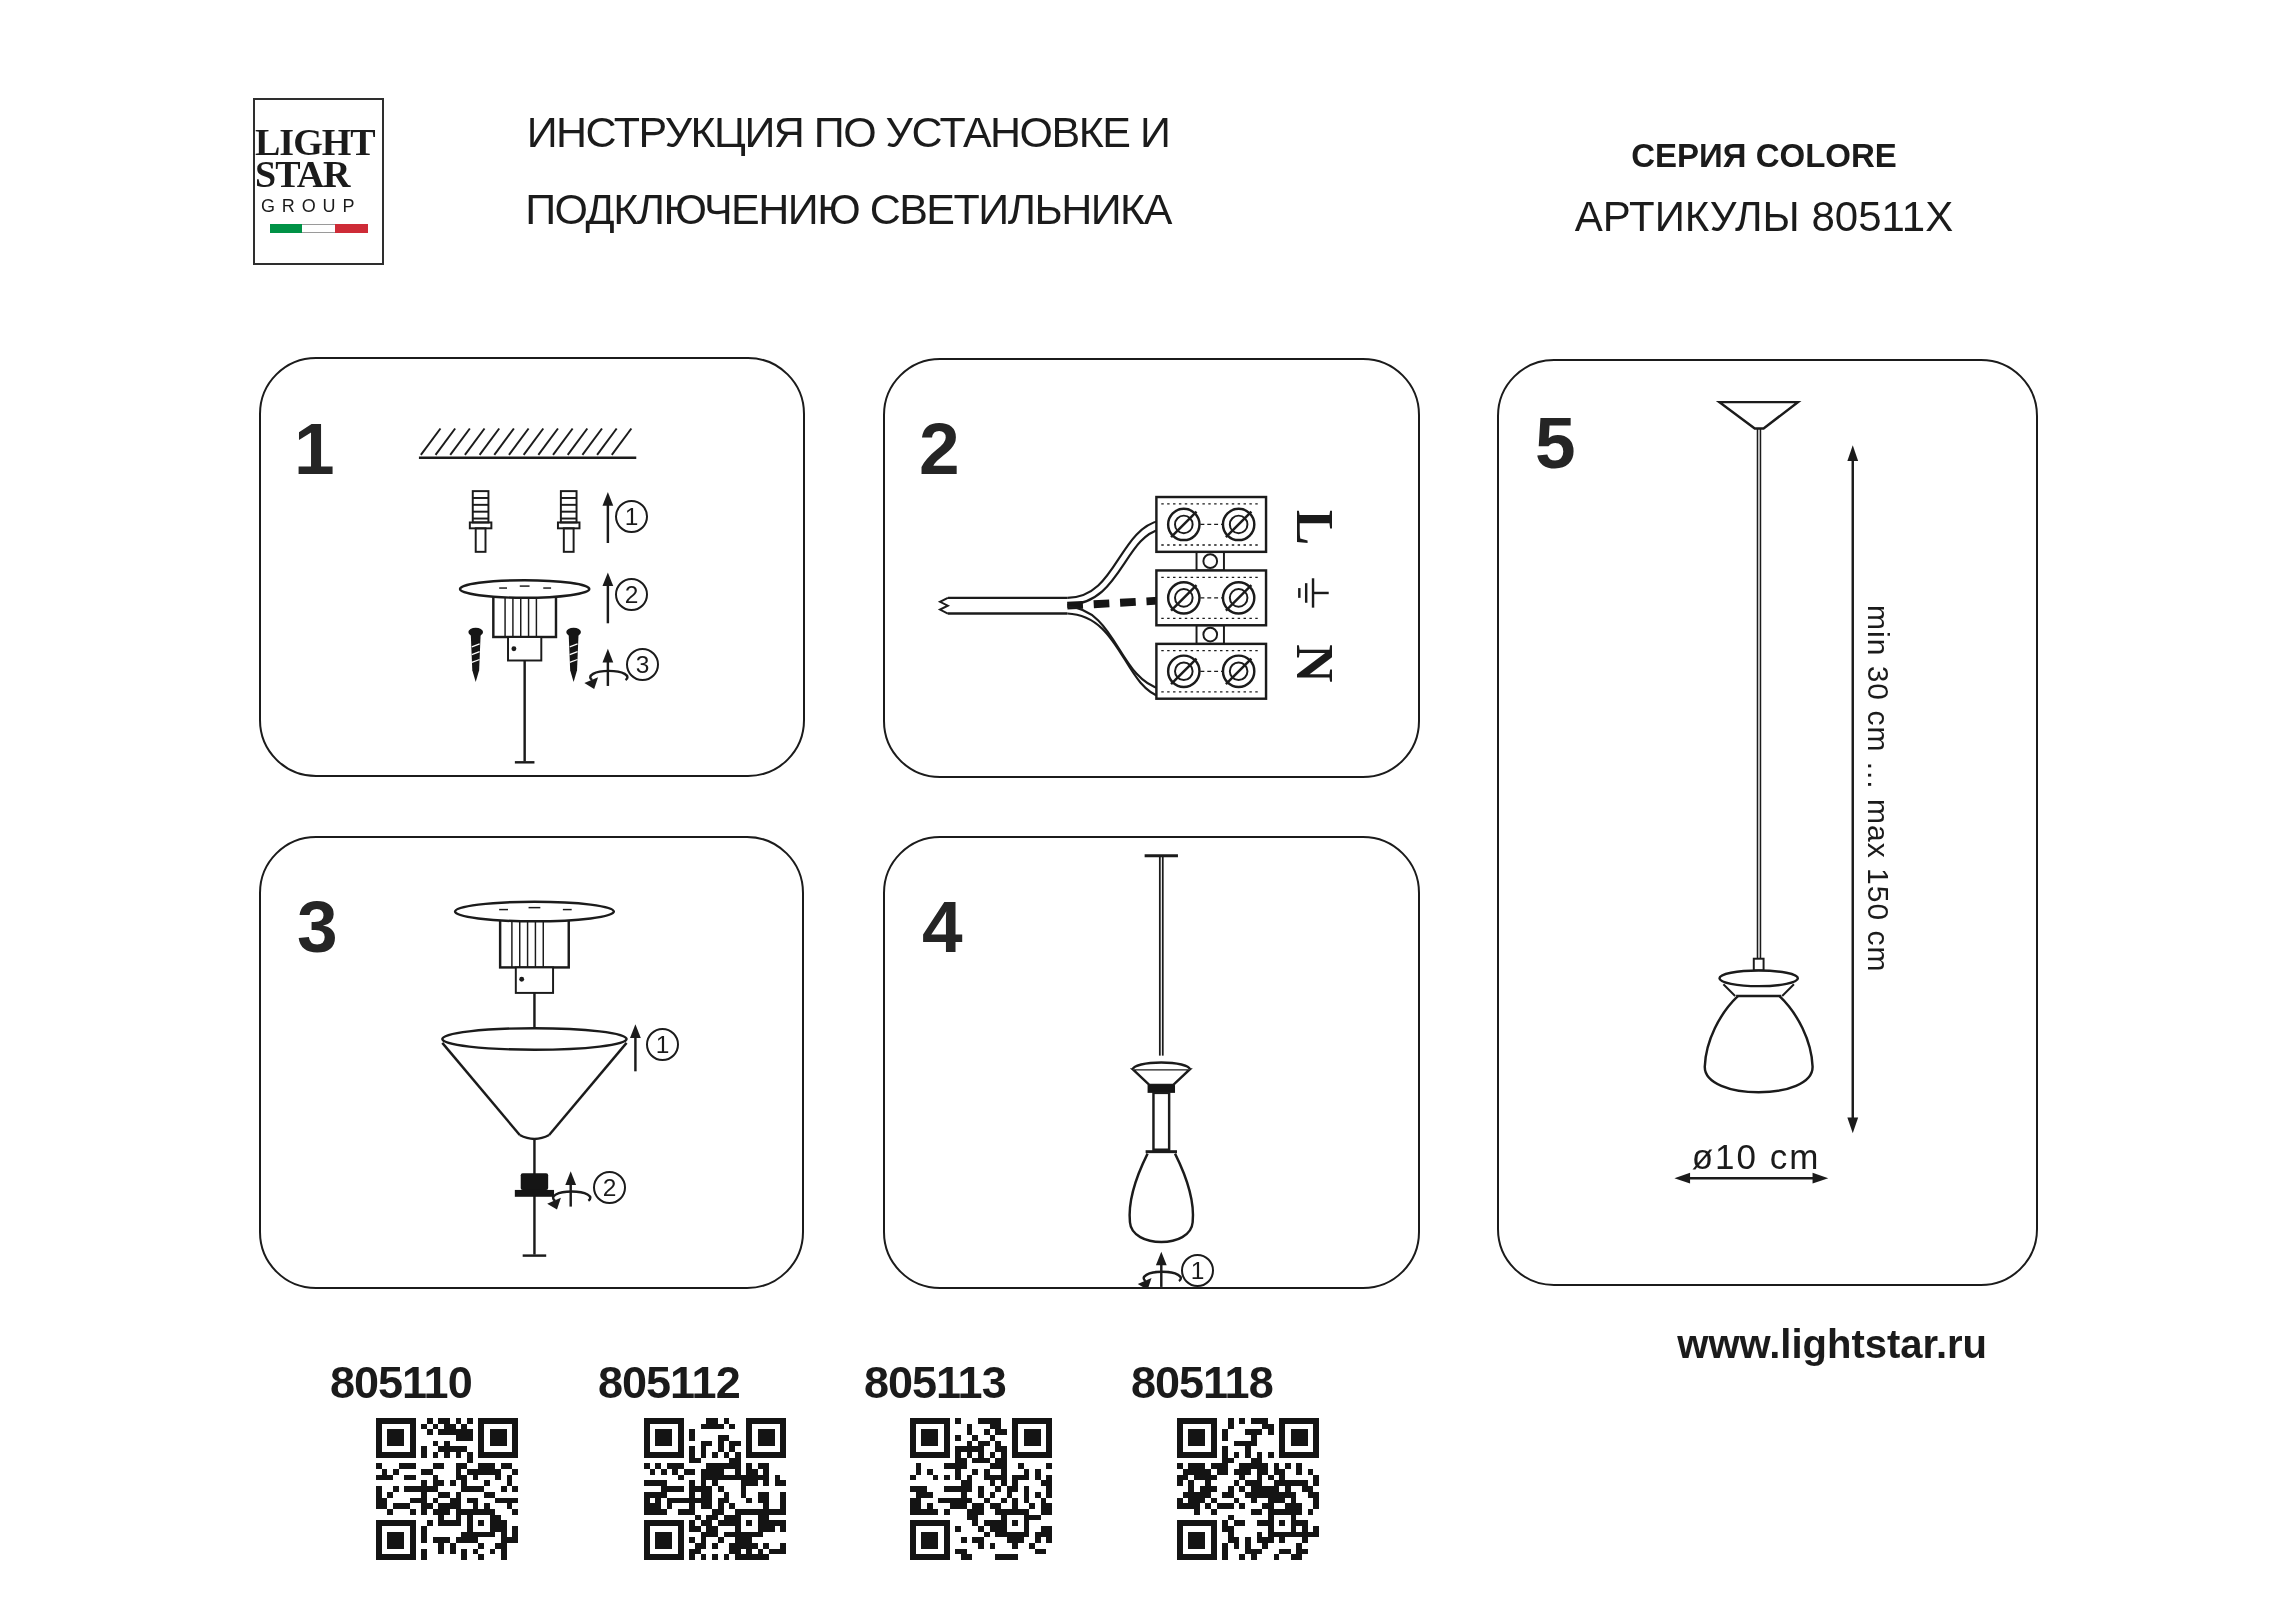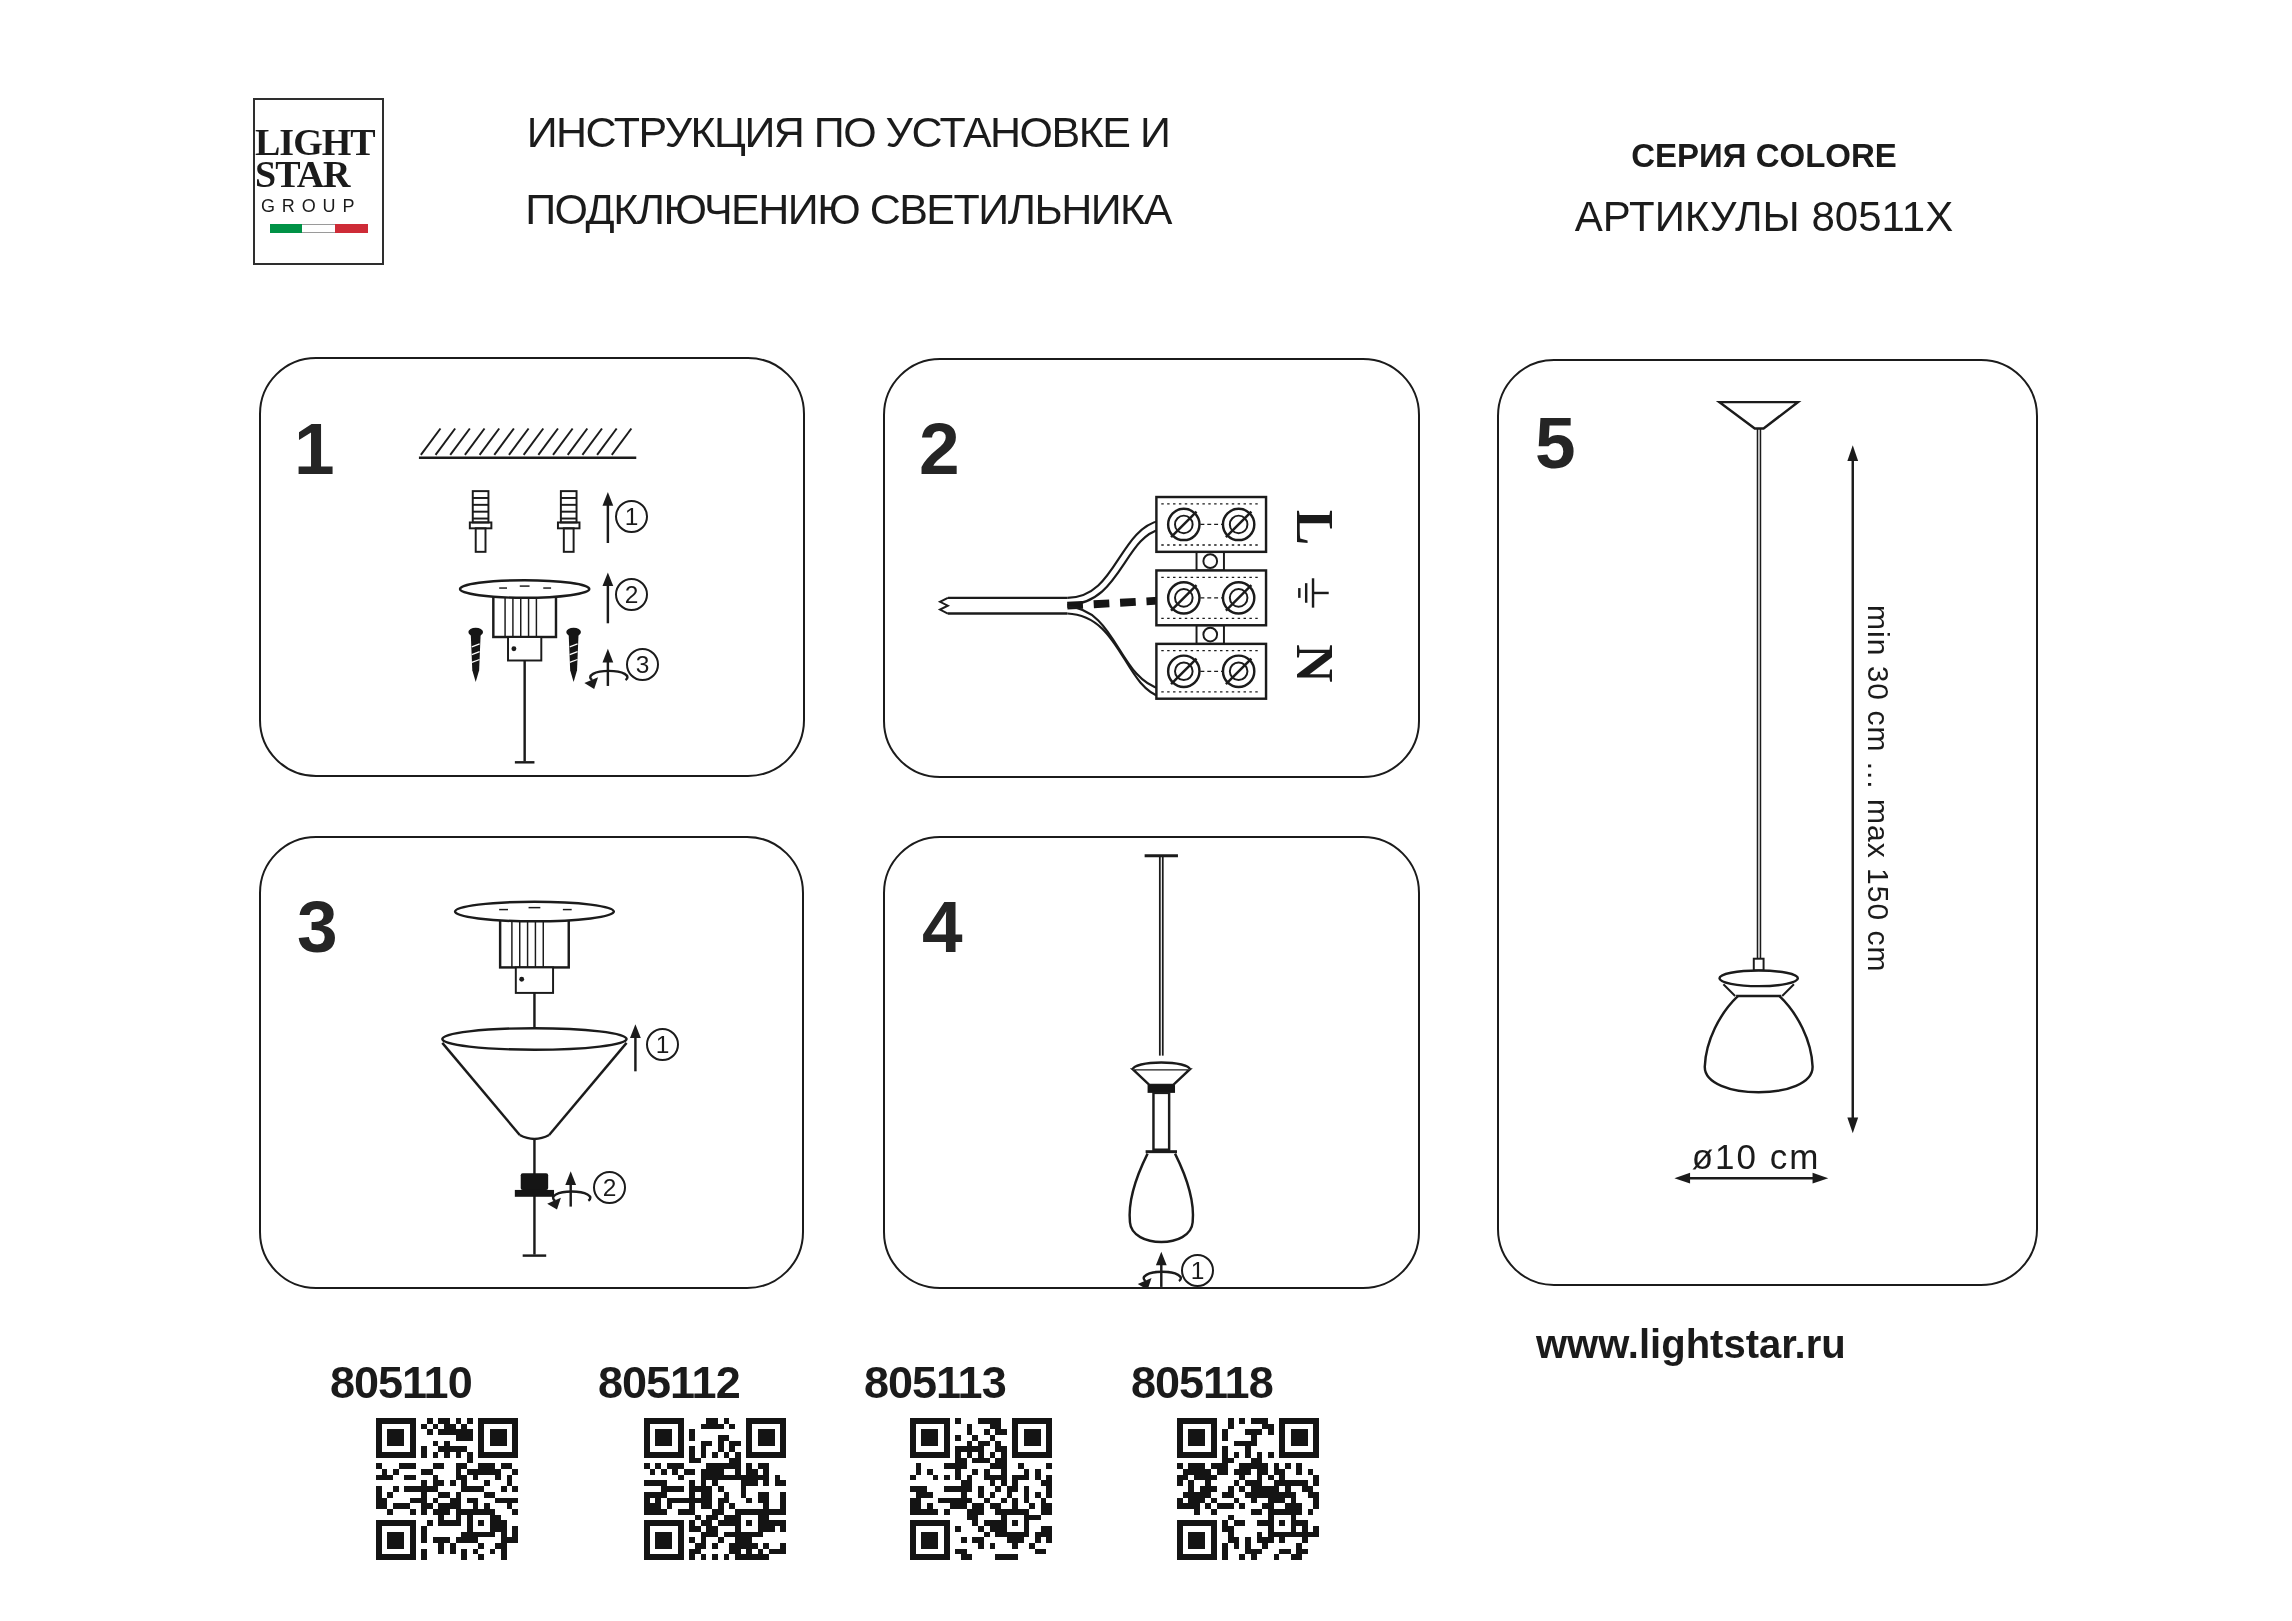--- a/index.html
+++ b/index.html
@@ -40,21 +40,21 @@
   
   .vdim{position:absolute;left:1861px;top:544px;height:490px;writing-mode:vertical-rl;
         text-align:center;font-size:30px;letter-spacing:1px}
   .hdim{position:absolute;left:1653px;top:1137px;width:206px;text-align:center;
         font-size:35px;letter-spacing:2px}
 
   
   .prodnum{position:absolute;top:1357px;width:235px;text-align:left;
            font-size:45px;font-weight:700;letter-spacing:-1px}
   .qr{position:absolute;top:1418px;width:142px;height:142px}
-  .website{position:absolute;left:1536px;top:1322px;width:451px;text-align:left;
+  .website{position:absolute;left:1536px;top:1322px;width:451px;text-align:right;
            font-size:40px;font-weight:700}
 
   svg{display:block}
   .ln{stroke:#1b1b1b;fill:none}
 </style>
 </head>
 <body>
 
 <div class="page">
 

